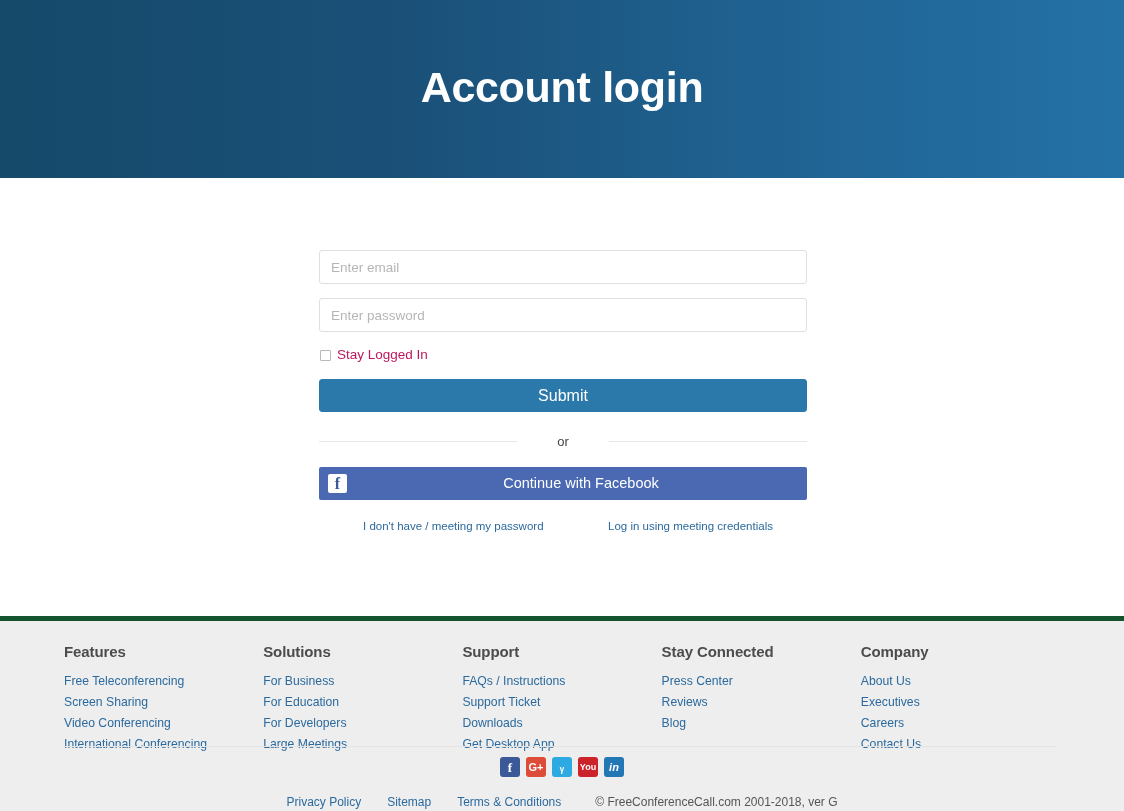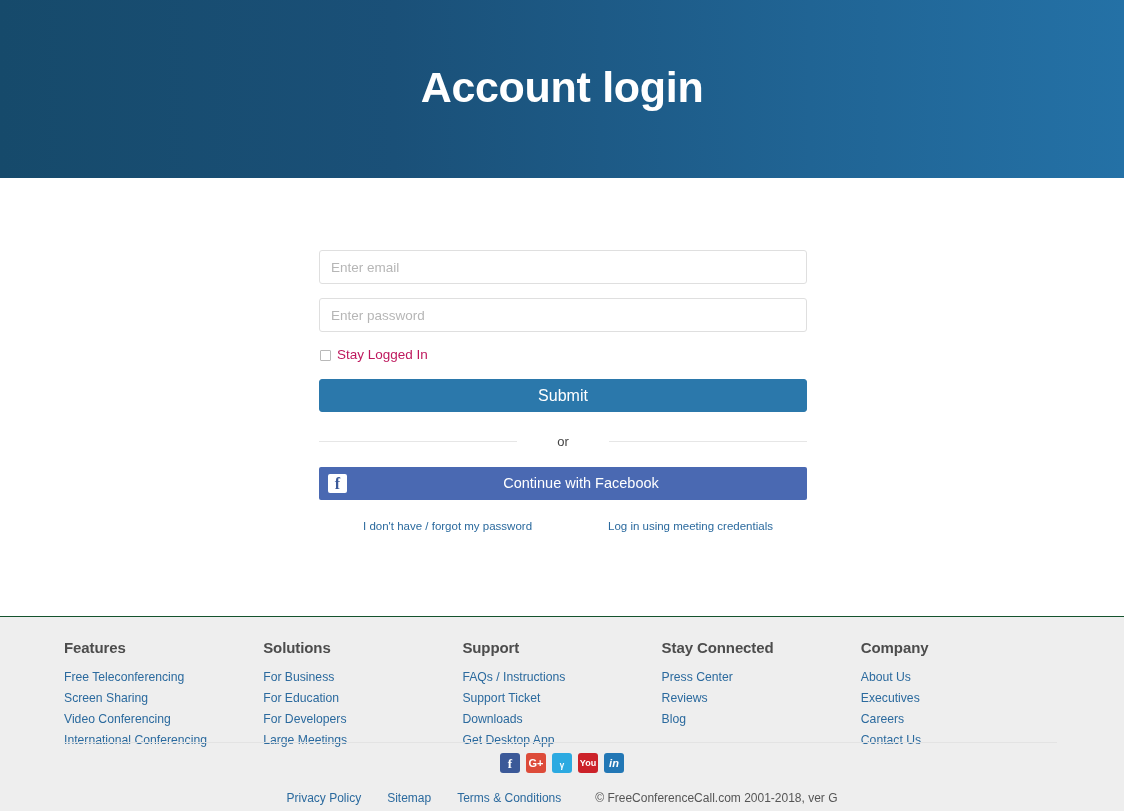--- a/index.html
+++ b/index.html
@@ -181,21 +181,21 @@
     color: #2b6a9e;
     text-decoration: none;
   }
 
   
   .footer {
     width: 1124px;
     height: 195px;
     background: #eeeeee;
     position: relative;
-    border-top: 1px solid #14532d;
+    border-top: 5px solid #14532d;
   }
   .footer-cols {
     position: absolute;
     left: 64px;
     top: 22px;
     width: 996px;
     display: flex;
   }
   .fcol { width: 203px; }
   .fcol-title {
@@ -297,21 +297,21 @@
     <div class="or-row">
       <span class="or-text">or</span>
     </div>
 
     <button class="btn-fb">
       <span class="fb-badge">f</span>
       <span>Continue with Facebook</span>
     </button>
 
     <div class="links-row">
-      <a class="link-left" href="#">I don't have / forgot my password</a>
+      <a class="link-left" href="#">I don't have / meeting my password</a>
       <a class="link-right" href="#">Log in using meeting credentials</a>
     </div>
 
   </div>
 </div>
 
 <div class="footer">
 
   <div class="footer-cols">
 

